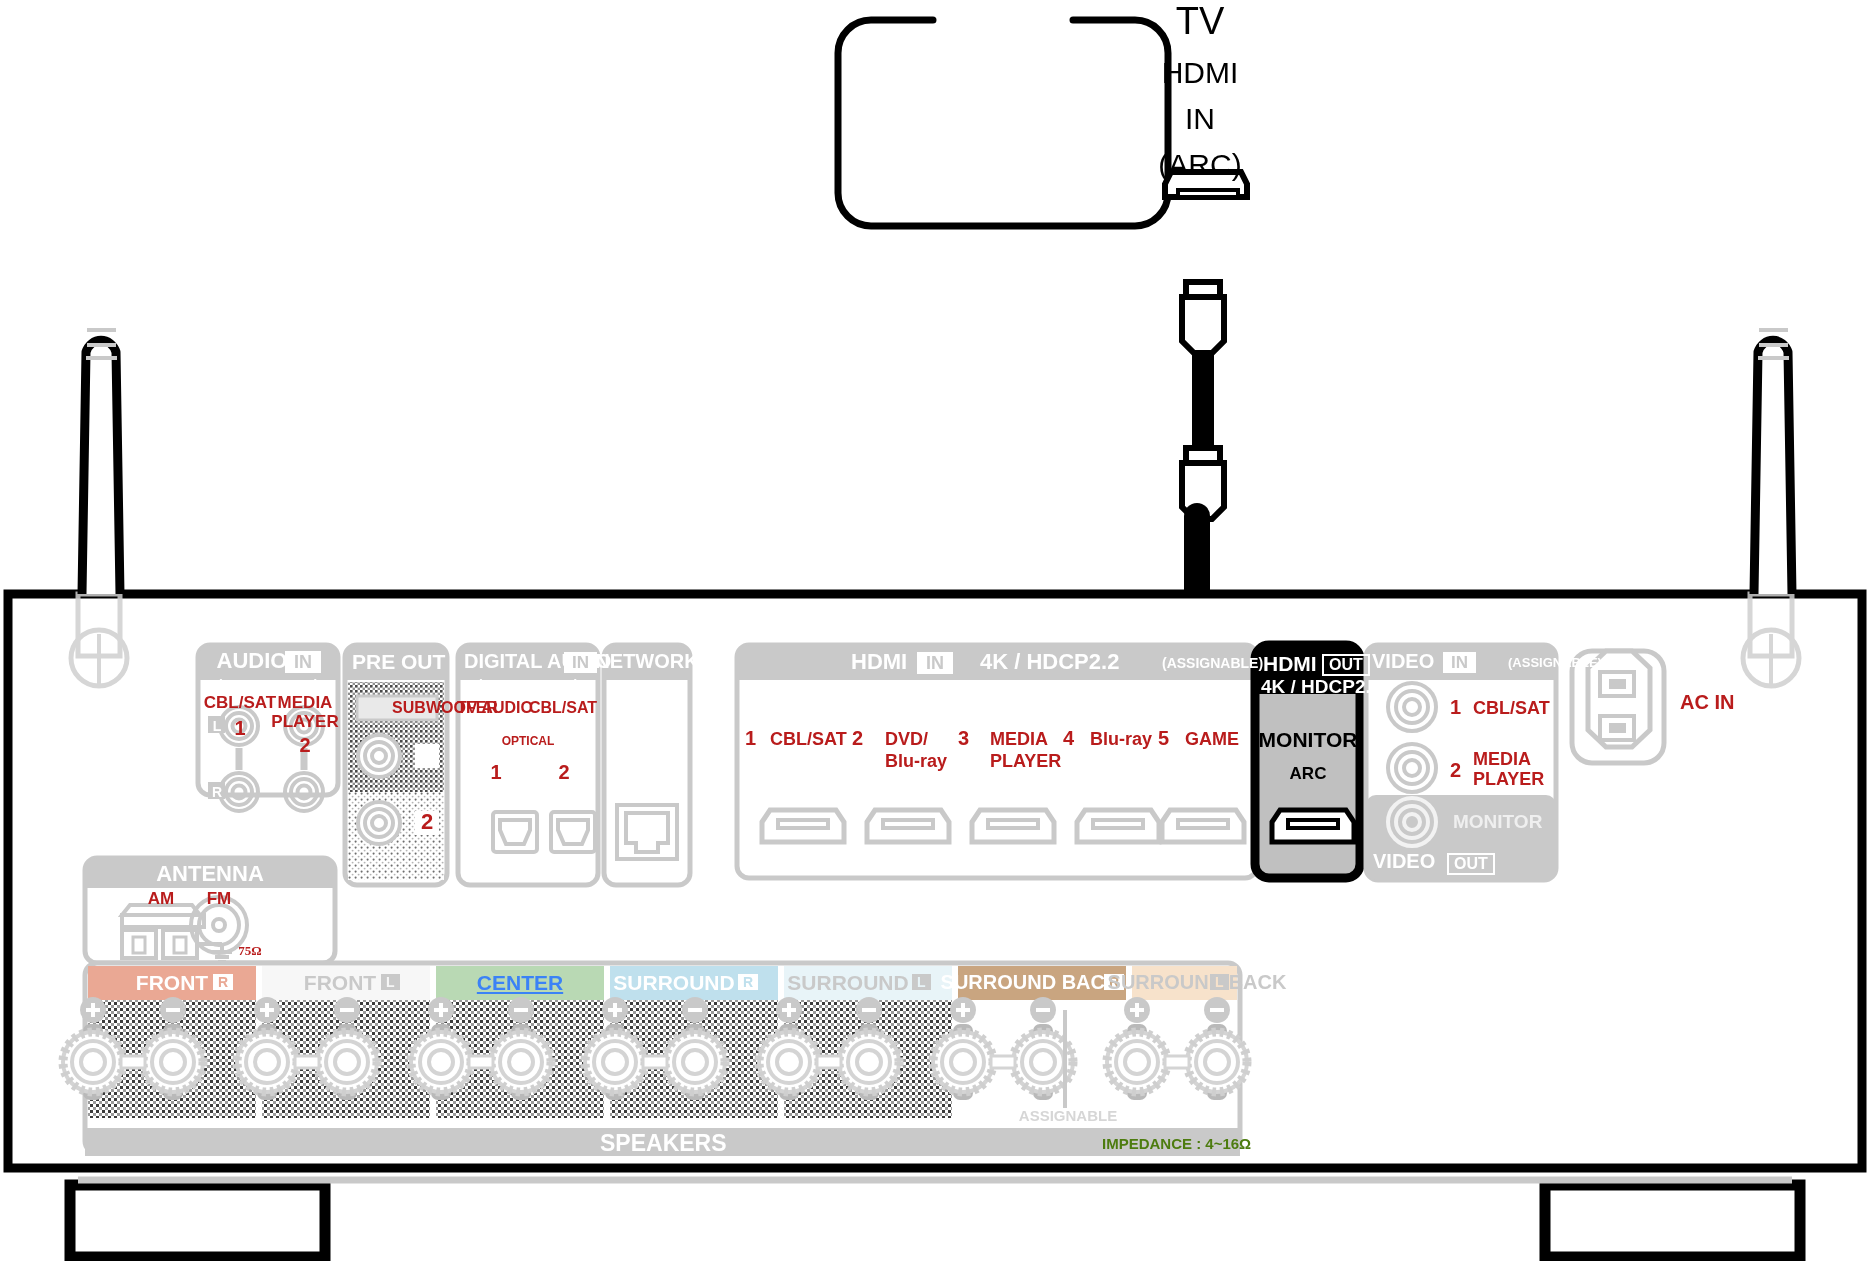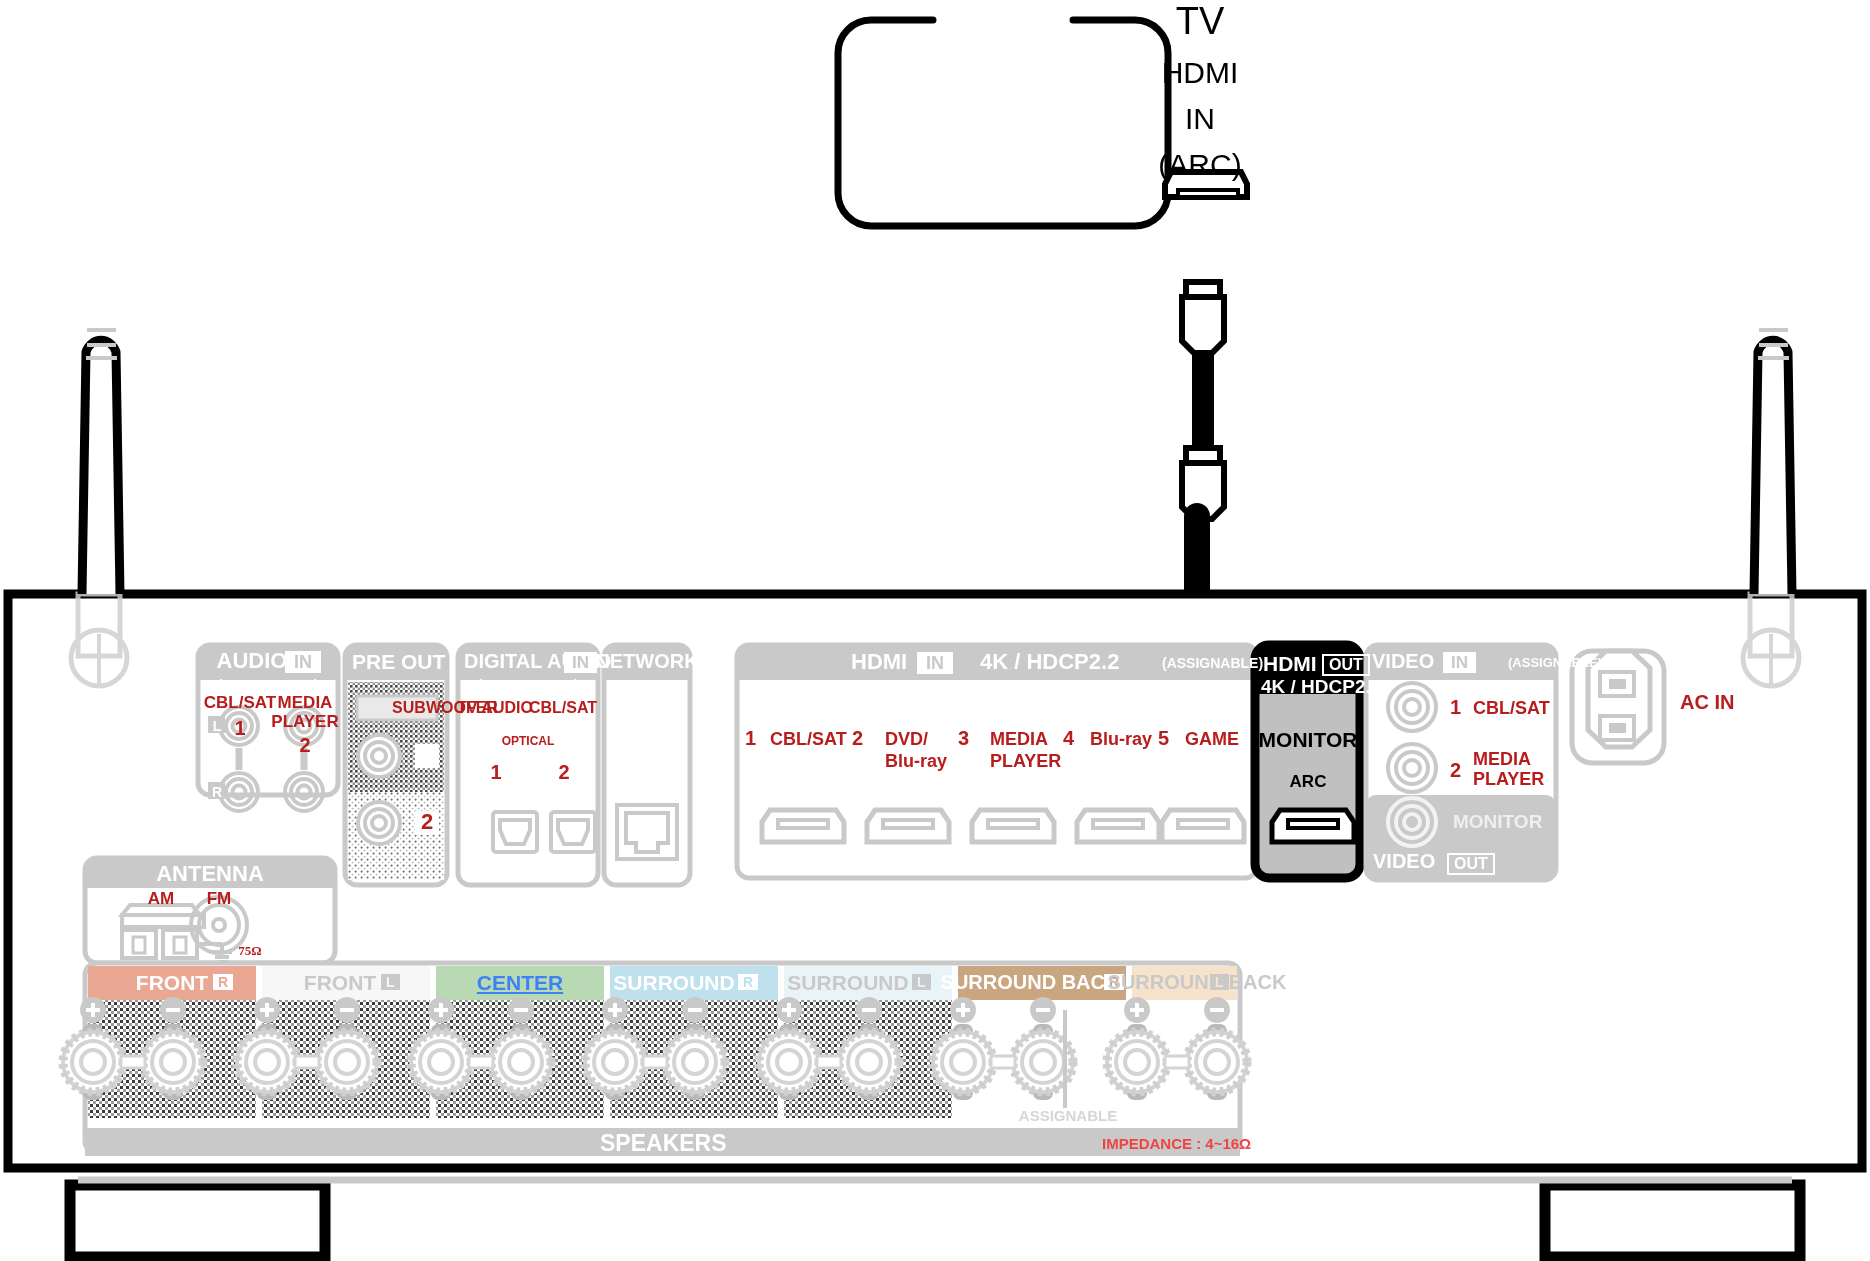--- a/index.html
+++ b/index.html
@@ -416,21 +416,21 @@
   <div class="lbl gray" style="left:1063px;top:728px;font-size:20px;">4</div>
   <div class="lbl gray" style="left:1090px;top:730px;font-size:18px;">Blu-ray</div>
 
   <div class="lbl gray" style="left:1158px;top:728px;font-size:20px;">5</div>
   <div class="lbl gray" style="left:1185px;top:730px;font-size:18px;">GAME</div>
 
   <div class="lbl wht" style="left:1263px;top:653px;font-size:21px;">HDMI</div>
   <div class="lbl" style="left:1322px;top:654px;font-size:16px;color:#fff;border:2px solid #fff;padding:1px 5px;">OUT</div>
   <div class="lbl wht" style="left:1261px;top:677px;font-size:19px;">4K / HDCP2.2</div>
   <div class="lbl ctr blk" style="left:1308px;top:729px;font-size:21px;">MONITOR</div>
-  <div class="lbl ctr blk" style="left:1308px;top:765px;font-size:17px;margin-top:8px;">ARC</div>
+  <div class="lbl ctr blk" style="left:1308px;top:765px;font-size:17px;">ARC</div>
 
   <div class="lbl wht" style="left:1372px;top:651px;font-size:20px;">VIDEO</div>
   <div class="lbl" style="left:1443px;top:652px;font-size:17px;background:#fff;color:#c9c9c9;padding:2px 8px;">IN</div>
   <div class="lbl wht" style="left:1508px;top:656px;font-size:13px;">(ASSIGNABLE)</div>
   <div class="lbl gray" style="left:1450px;top:697px;font-size:20px;">1</div>
   <div class="lbl gray" style="left:1473px;top:699px;font-size:18px;">CBL/SAT</div>
   <div class="lbl gray" style="left:1450px;top:760px;font-size:20px;">2</div>
   <div class="lbl gray" style="left:1473px;top:750px;font-size:18px;">MEDIA</div>
   <div class="lbl gray" style="left:1473px;top:770px;font-size:18px;">PLAYER</div>
 
@@ -455,15 +455,15 @@
   <div class="lbl" style="left:912px;top:974px;font-size:14px;color:#e8f4f8;background:#c9c9c9;padding:1px 5px;">L</div>
 
   <div class="lbl ctr" style="left:1030px;top:972px;font-size:20px;color:#fff;">SURROUND BACK</div>
   <div class="lbl" style="left:1104px;top:974px;font-size:14px;color:#c9a580;background:#fff;padding:1px 5px;">R</div>
 
   <div class="lbl ctr" style="left:1197px;top:972px;font-size:20px;color:#c9c9c9;">SURROUND BACK</div>
   <div class="lbl" style="left:1210px;top:974px;font-size:14px;color:#f7e2cb;background:#c9c9c9;padding:1px 5px;">L</div>
 
   <div class="lbl ctr" style="left:1068px;top:1108px;font-size:15px;color:#d6d6d6;">ASSIGNABLE</div>
   <div class="lbl" style="left:600px;top:1132px;font-size:23px;color:#fff;">SPEAKERS</div>
-  <div class="lbl" style="left:1102px;top:1136px;font-size:15px;color:#ef4444;">IMPEDANCE : 4~16Ω</div>
+  <div class="lbl" style="left:1102px;top:1136px;font-size:15px;color:#4d7c0f;">IMPEDANCE : 4~16Ω</div>
 
 </div>
 
 </body></html>

